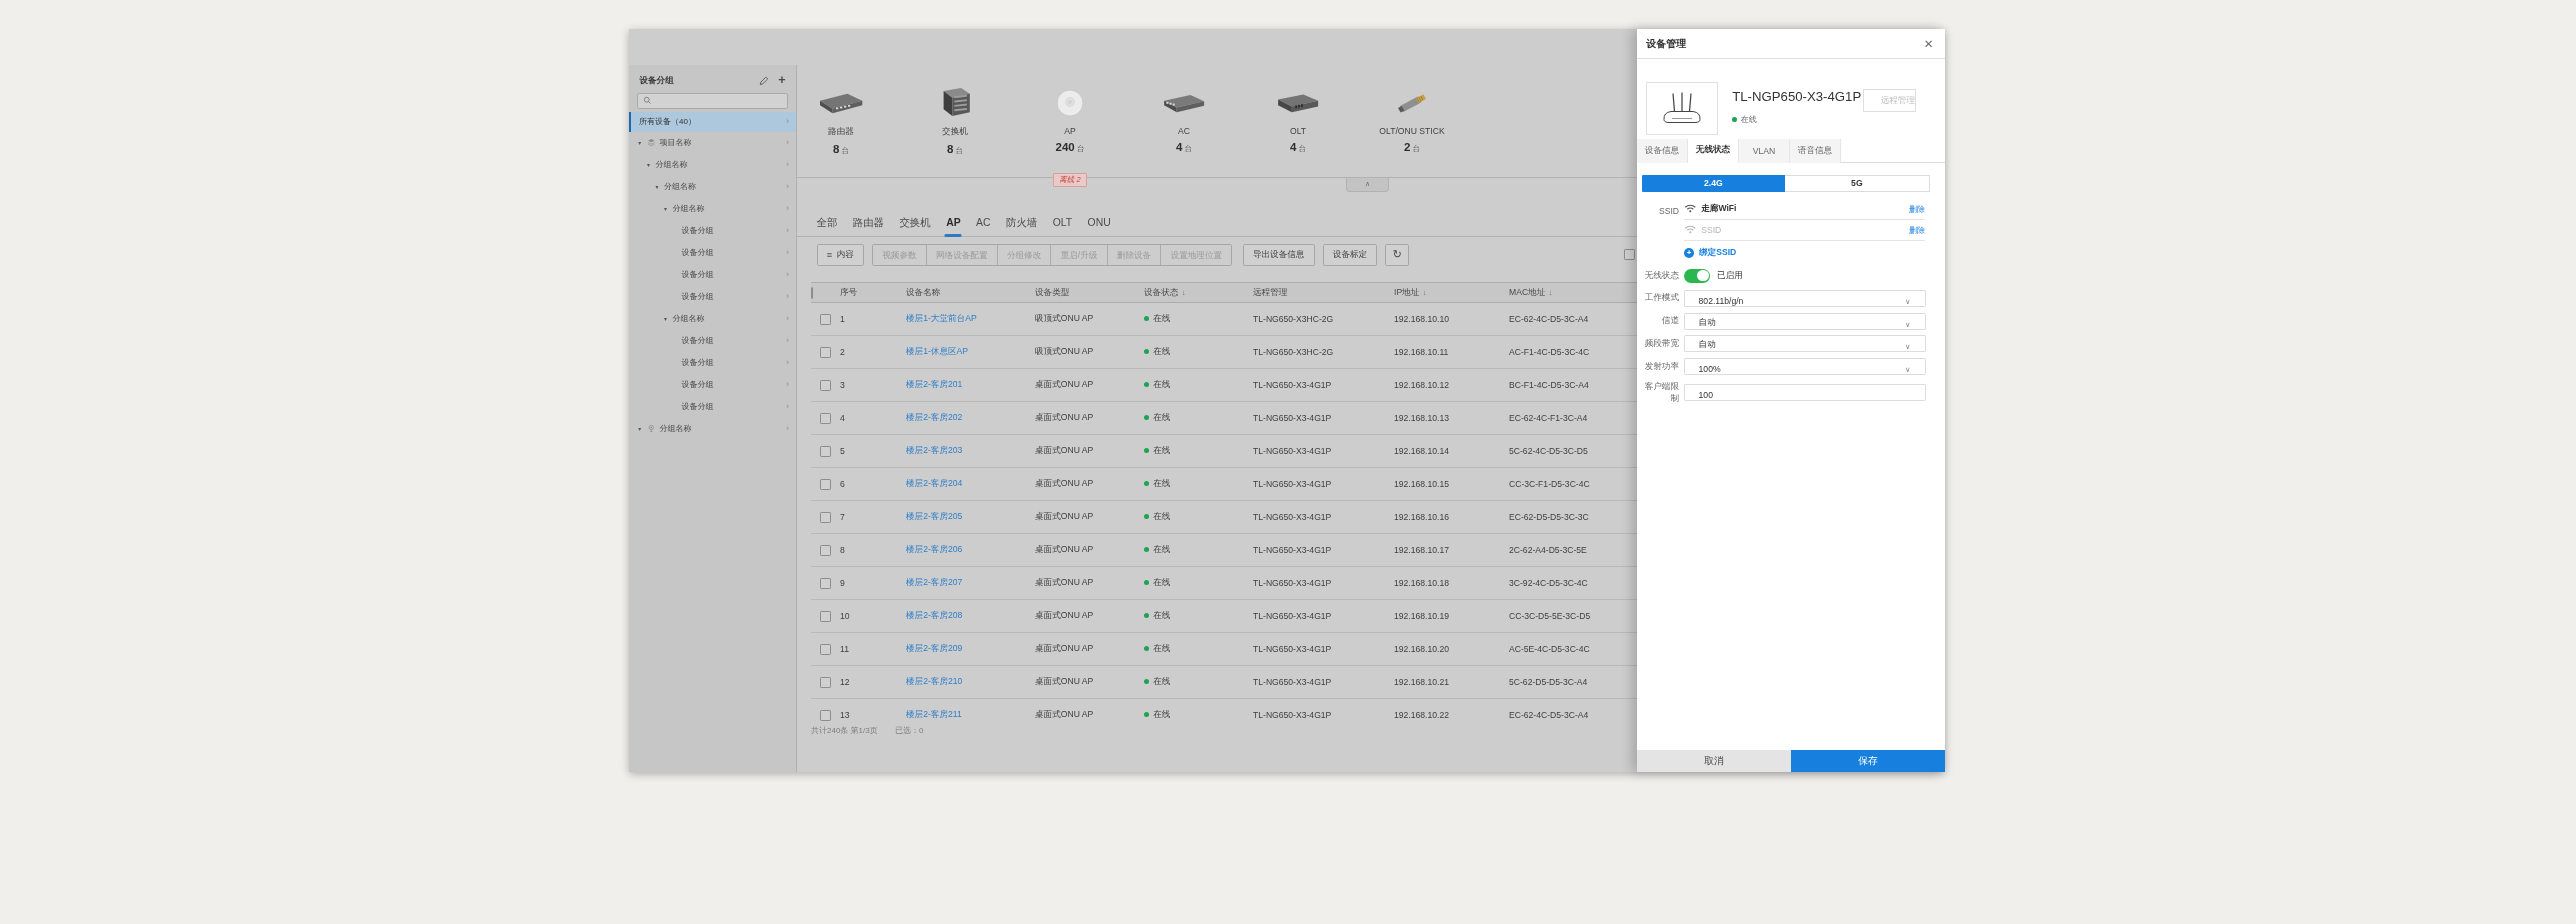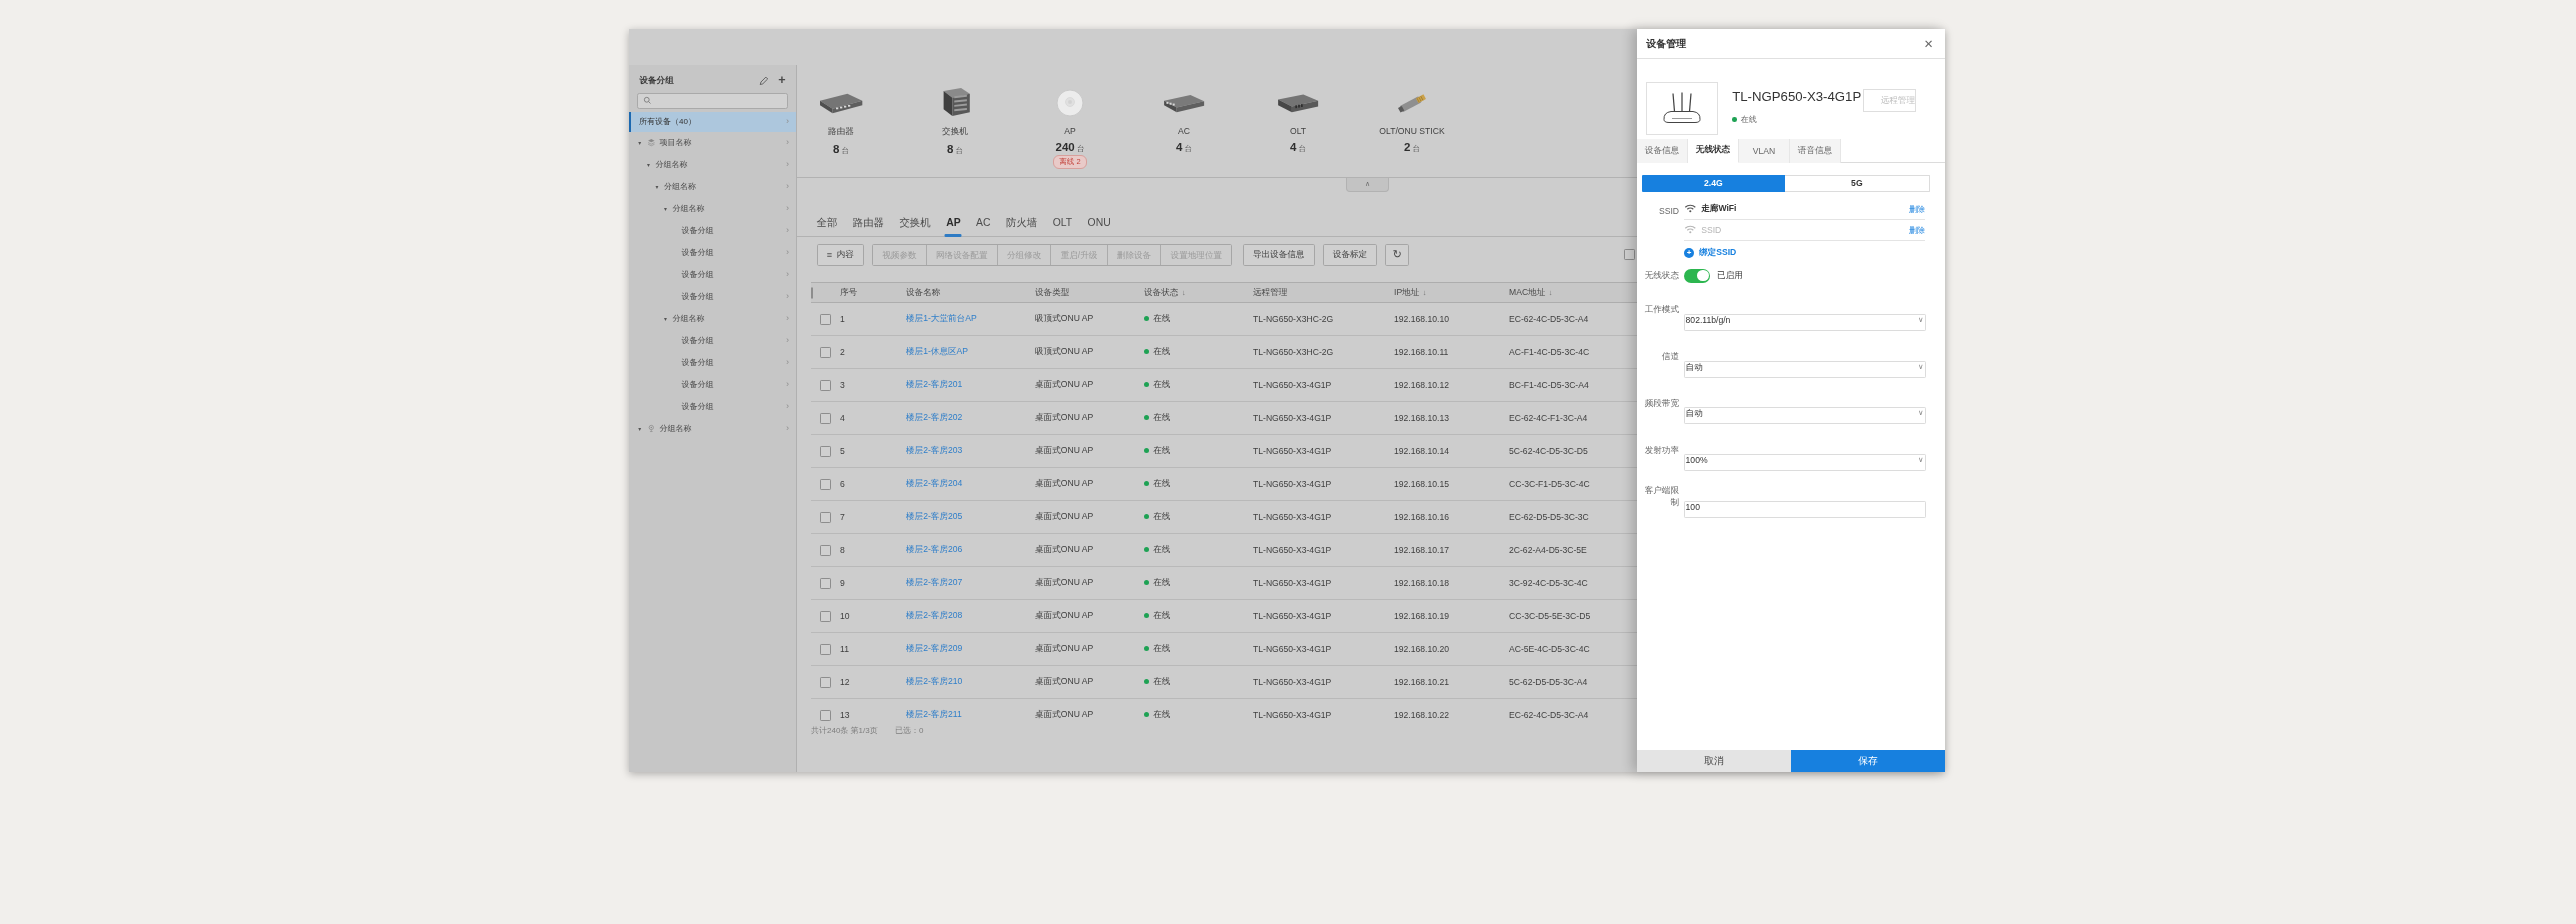--- a/index.html
+++ b/index.html
@@ -41,22 +41,22 @@
 
   
   .content { position:absolute; left:168px; top:36px; right:0; bottom:0; }
   .summary { position:absolute; left:0; top:0; right:0; height:113px; border-bottom:0.6px solid #b2b2b2; }
   .sum-card { position:absolute; top:19.5px; width:98px; transform:translateX(-50%); text-align:center; }
   .sum-icon { height:36px; display:flex; align-items:center; justify-content:center; }
   .sum-icon svg { height:32px; }
   .sum-name { margin-top:5.8px; font-size:8.6px; color:#3f3f3f; white-space:nowrap; }
   .sum-count { margin-top:4.6px; font-size:11.5px; font-weight:bold; color:#2e2e2e; }
   .sum-count .unit { font-size:7.5px; font-weight:normal; color:#4d4d4d; margin-left:2.3px; }
-  .sum-badge { display:inline-block; margin-top:1px; padding:1.2px 5.2px; background:#e9caC8; background:#e9cac8;
-               border:0.6px solid #d89f9b; color:#c3433c; font-size:7.5px; border-radius:6px; }
+  .sum-badge { display:inline-block; margin-top:19px; padding:1.2px 5.2px; background:#e9caC8; background:#e9cac8;
+               border:0.6px solid #d89f9b; color:#c3433c; font-size:7.5px; border-radius:1px;font-style:italic; }
   .collapse-tab { position:absolute; top:113px; left:549px; width:43px; height:14px; background:#c3c3c3;
                   border:0.6px solid #b2b2b2; border-top:none; border-radius:0 0 4px 4px; text-align:center;
                   color:#6a6a6a; font-size:7px; line-height:12.6px; cursor:pointer; }
   .tabs-row { position:absolute; left:0; right:0; top:144px; height:28px; border-bottom:0.6px solid #b2b2b2;
               display:flex; gap:15.5px; align-items:center; padding-left:19.5px; }
   .type-tab { position:relative; font-size:10.4px; color:#4c4c4c; height:100%; display:flex; align-items:center; cursor:pointer; }
   .type-tab.active { color:#2c2c2c; font-weight:bold; }
   .type-tab.active::after { content:""; position:absolute; left:50%; transform:translateX(-50%); bottom:-0.6px;
               width:17px; height:2.3px; background:#2e7bc4; border-radius:1.2px; }
 
@@ -125,21 +125,21 @@
                line-height:9.8px; text-align:center; font-weight:bold; }
   .bind-txt { font-size:8.6px; color:#1780df; font-weight:bold; }
   .pfields { position:absolute; left:0; top:238px; right:19.5px; }
   .prow { display:flex; align-items:center; margin-bottom:5.8px; min-height:17px; }
   .prow .plabel { width:42px; text-align:right; font-size:8.6px; color:#666; flex:none; }
   .pctl { margin-left:4.6px; flex:1; display:flex; align-items:center; }
   .toggle { width:26.5px; height:14px; border-radius:7px; background:#2cb64f; position:relative; cursor:pointer; flex:none; }
   .toggle .knob { position:absolute; right:1.2px; top:1.2px; width:11.5px; height:11.5px; border-radius:50%; background:#fff; }
   .toggle-state { margin-left:7px; font-size:8.6px; color:#333; }
   .fld { height:17px; border:0.6px solid #dcdcdc; border-radius:1.2px; background:#fff; flex:1; display:flex;
-         align-items:flex-start; padding:0 1px; font-size:8.6px; color:#333; cursor:pointer;margin-top:24px; }
+         align-items:flex-end; padding:0 14px; font-size:8.6px; color:#333; cursor:pointer; }
   .fld .v { flex:1; }
   .fld .dd { color:#888; font-size:7.5px; }
   .panel-footer { position:absolute; left:0; right:0; bottom:0; height:22px; display:flex; }
   .pf-btn { flex:1; display:flex; align-items:center; justify-content:center; font-size:9.8px; cursor:pointer; }
   .pf-cancel { background:#e4e4e4; color:#444; }
   .pf-save { background:#1780df; color:#fff; }
 </style>
 </head>
 <body>
 

